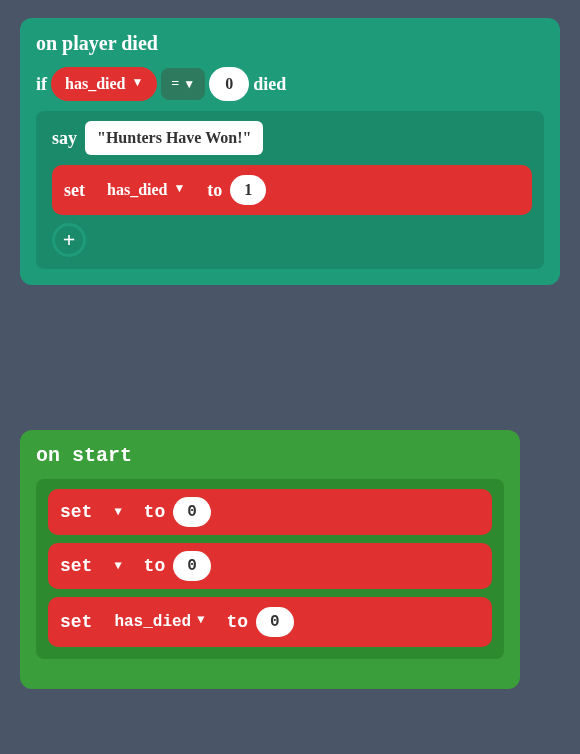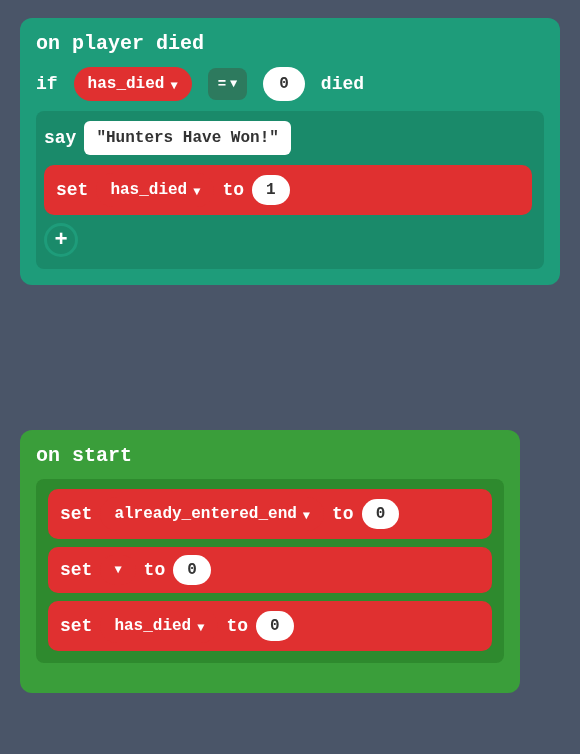--- a/index.html
+++ b/index.html
@@ -16,48 +16,49 @@
 
     
     .on-player-died {
       position: absolute;
       top: 18px;
       left: 20px;
       background: #1e9c7a;
       border-radius: 12px;
       padding: 14px 16px 16px 16px;
       min-width: 540px;
+      font-family: Liberation Serif, serif;
     }
 
     .block-title {
       color: white;
       font-size: 20px;
       margin-bottom: 12px;
     }
 
     
     .if-then-row {
       display: flex;
       align-items: center;
-      gap: 16px;
+      gap: 4px;
       margin-bottom: 10px;
     }
 
     .keyword {
       color: white;
       font-size: 18px;
     }
 
     .red-pill {
       background: #e03030;
       border-radius: 24px;
       padding: 8px 14px;
       color: white;
       display: flex;
-      align-items: flex-end;
+      align-items: flex-start;
       gap: 6px;
       font-size: 16px;
     }
 
     .dropdown-arrow {
       font-size: 12px;
     }
 
     .equals-btn {
       background: #2d7a5e;
@@ -76,21 +77,21 @@
       padding: 8px 16px;
       color: #333;
       font-size: 16px;
       font-weight: bold;
     }
 
     
     .inner-teal {
       background: #1a8a6a;
       border-radius: 8px;
-      padding: 10px 12px 12px 8px;
+      padding: 10px 12px 12px 16px;
     }
 
     
     .say-row {
       display: flex;
       align-items: center;
       gap: 8px;
       margin-bottom: 10px;
     }
 
@@ -212,21 +213,20 @@
 </div>
 
 <div class="on-start">
   <div class="block-title">on start</div>
 
   <div class="on-start-inner">
 
     <div class="set-row-green">
       <span class="keyword">set</span>
       <div class="red-pill">
-        <span>already_entered_end</span>
         <span class="dropdown-arrow">▼</span>
       </div>
       <span class="keyword">to</span>
       <div class="white-oval">0</div>
     </div>
 
     <div class="set-row-green">
       <span class="keyword">set</span>
       <div class="red-pill">
         <span class="dropdown-arrow">▼</span>

